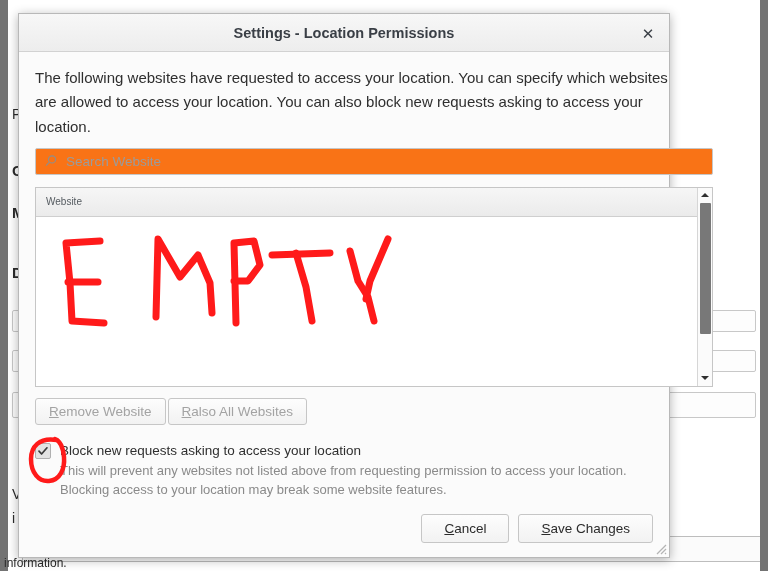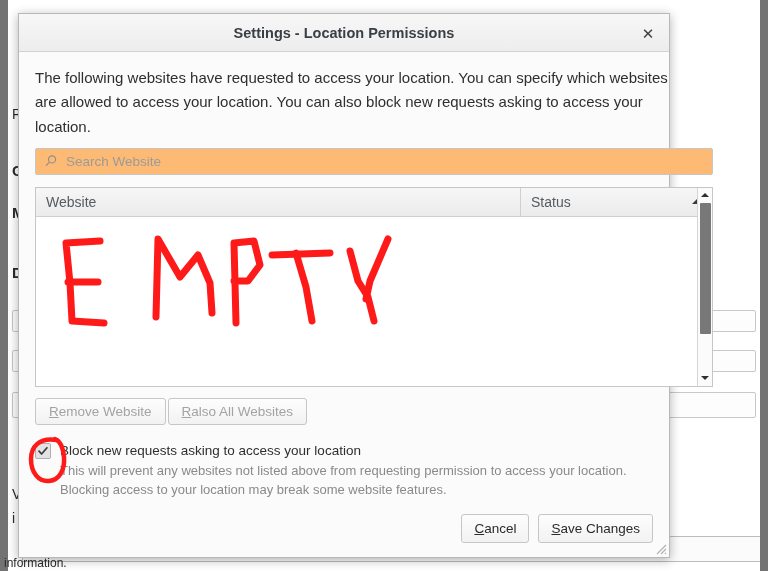--- a/index.html
+++ b/index.html
@@ -93,21 +93,21 @@
 
   .search-wrap {
     position: relative;
     width: 678px; height: 27px;
     margin-bottom: 12px;
   }
   .search-input {
     width: 100%; height: 100%;
     border: 1px solid #c6c6c6;
     border-radius: 2px;
-    background: #fdba74;
+    background: #f97316;
     padding-left: 30px;
     font-size: 13.5px;
     font-family: "Liberation Sans", sans-serif;
     color: #2f2f2f;
     outline: none;
   }
   .search-input::placeholder { color: #9b9b9b; }
   .search-icon {
     position: absolute; left: 9px; top: 6px;
     width: 14px; height: 14px; pointer-events: none;
@@ -122,21 +122,21 @@
     position: relative;
   }
   .thead {
     height: 29px; flex: none;
     background: linear-gradient(#f6f6f6, #ebebeb);
     border-bottom: 1px solid #cfcfcf;
     display: flex; align-items: stretch;
   }
   .th {
     display: flex; align-items: center;
-    font-size: 14px; color: #555b60;
+    font-size: 10px; color: #555b60;
     padding: 0 10px; position: relative;
     cursor: pointer;
     text-align: right;
   }
   .th-website { width: 484px; }
   .th-status { flex: 1; border-left: 1px solid #cfcfcf; }
   .sort-arrow {
     position: absolute; right: 10px; top: 11px;
     width: 0; height: 0;
     border-left: 5px solid transparent;
@@ -225,21 +225,21 @@
   .help-text {
     margin-left: 25px; margin-top: 3px;
     font-size: 13px; color: #8a8a8a; line-height: 1.45;
   }
 
   
   .footer {
     position: absolute; right: 16px; bottom: 14px;
     display: flex; gap: 9px;
   }
-  .footer .btn { padding: 6px 12px; }
+  .footer .btn { padding: 6px 22px; }
 
   .resize-grip {
     position: absolute; right: 2px; bottom: 2px;
     width: 14px; height: 14px; cursor: nwse-resize;
   }
 </style>
 </head>
 <body>
 
 <div class="bg-page">
@@ -272,24 +272,20 @@
         <circle cx="9.2" cy="6.2" r="4.1" fill="none" stroke="#8e8e8e" stroke-width="1.3"></circle>
         <line x1="6.1" y1="9.3" x2="2.4" y2="13.3" stroke="#8e8e8e" stroke-width="1.3"></line>
       </svg>
       <input class="search-input" type="text" placeholder="Search Website" style="">
     </div>
 
     <div class="list-wrap">
       <div class="thead">
         <div class="th th-website">
           <span>Website</span>
-        </div>
-        <div class="th th-status">
-          <span>Status</span>
-          <span class="sort-arrow"></span>
         </div>
       </div>
       <div class="tbody">
         <svg class="annot-empty" width="370" height="120" viewBox="0 0 370 120">
           <g fill="none" stroke="#ff1a1a" stroke-width="7" stroke-linecap="round" stroke-linejoin="round">
             <path d="M42 16 L8 18 L12 58 L14 96 L46 98"></path>
             <path d="M10 57 L40 57"></path>
             <path d="M98 92 L100 14 L122 52 L140 30 L152 58 L154 88"></path>
             <path d="M178 98 L176 18 L196 16 L202 40 L190 56 L176 56"></path>
             <path d="M214 30 L272 28"></path>

